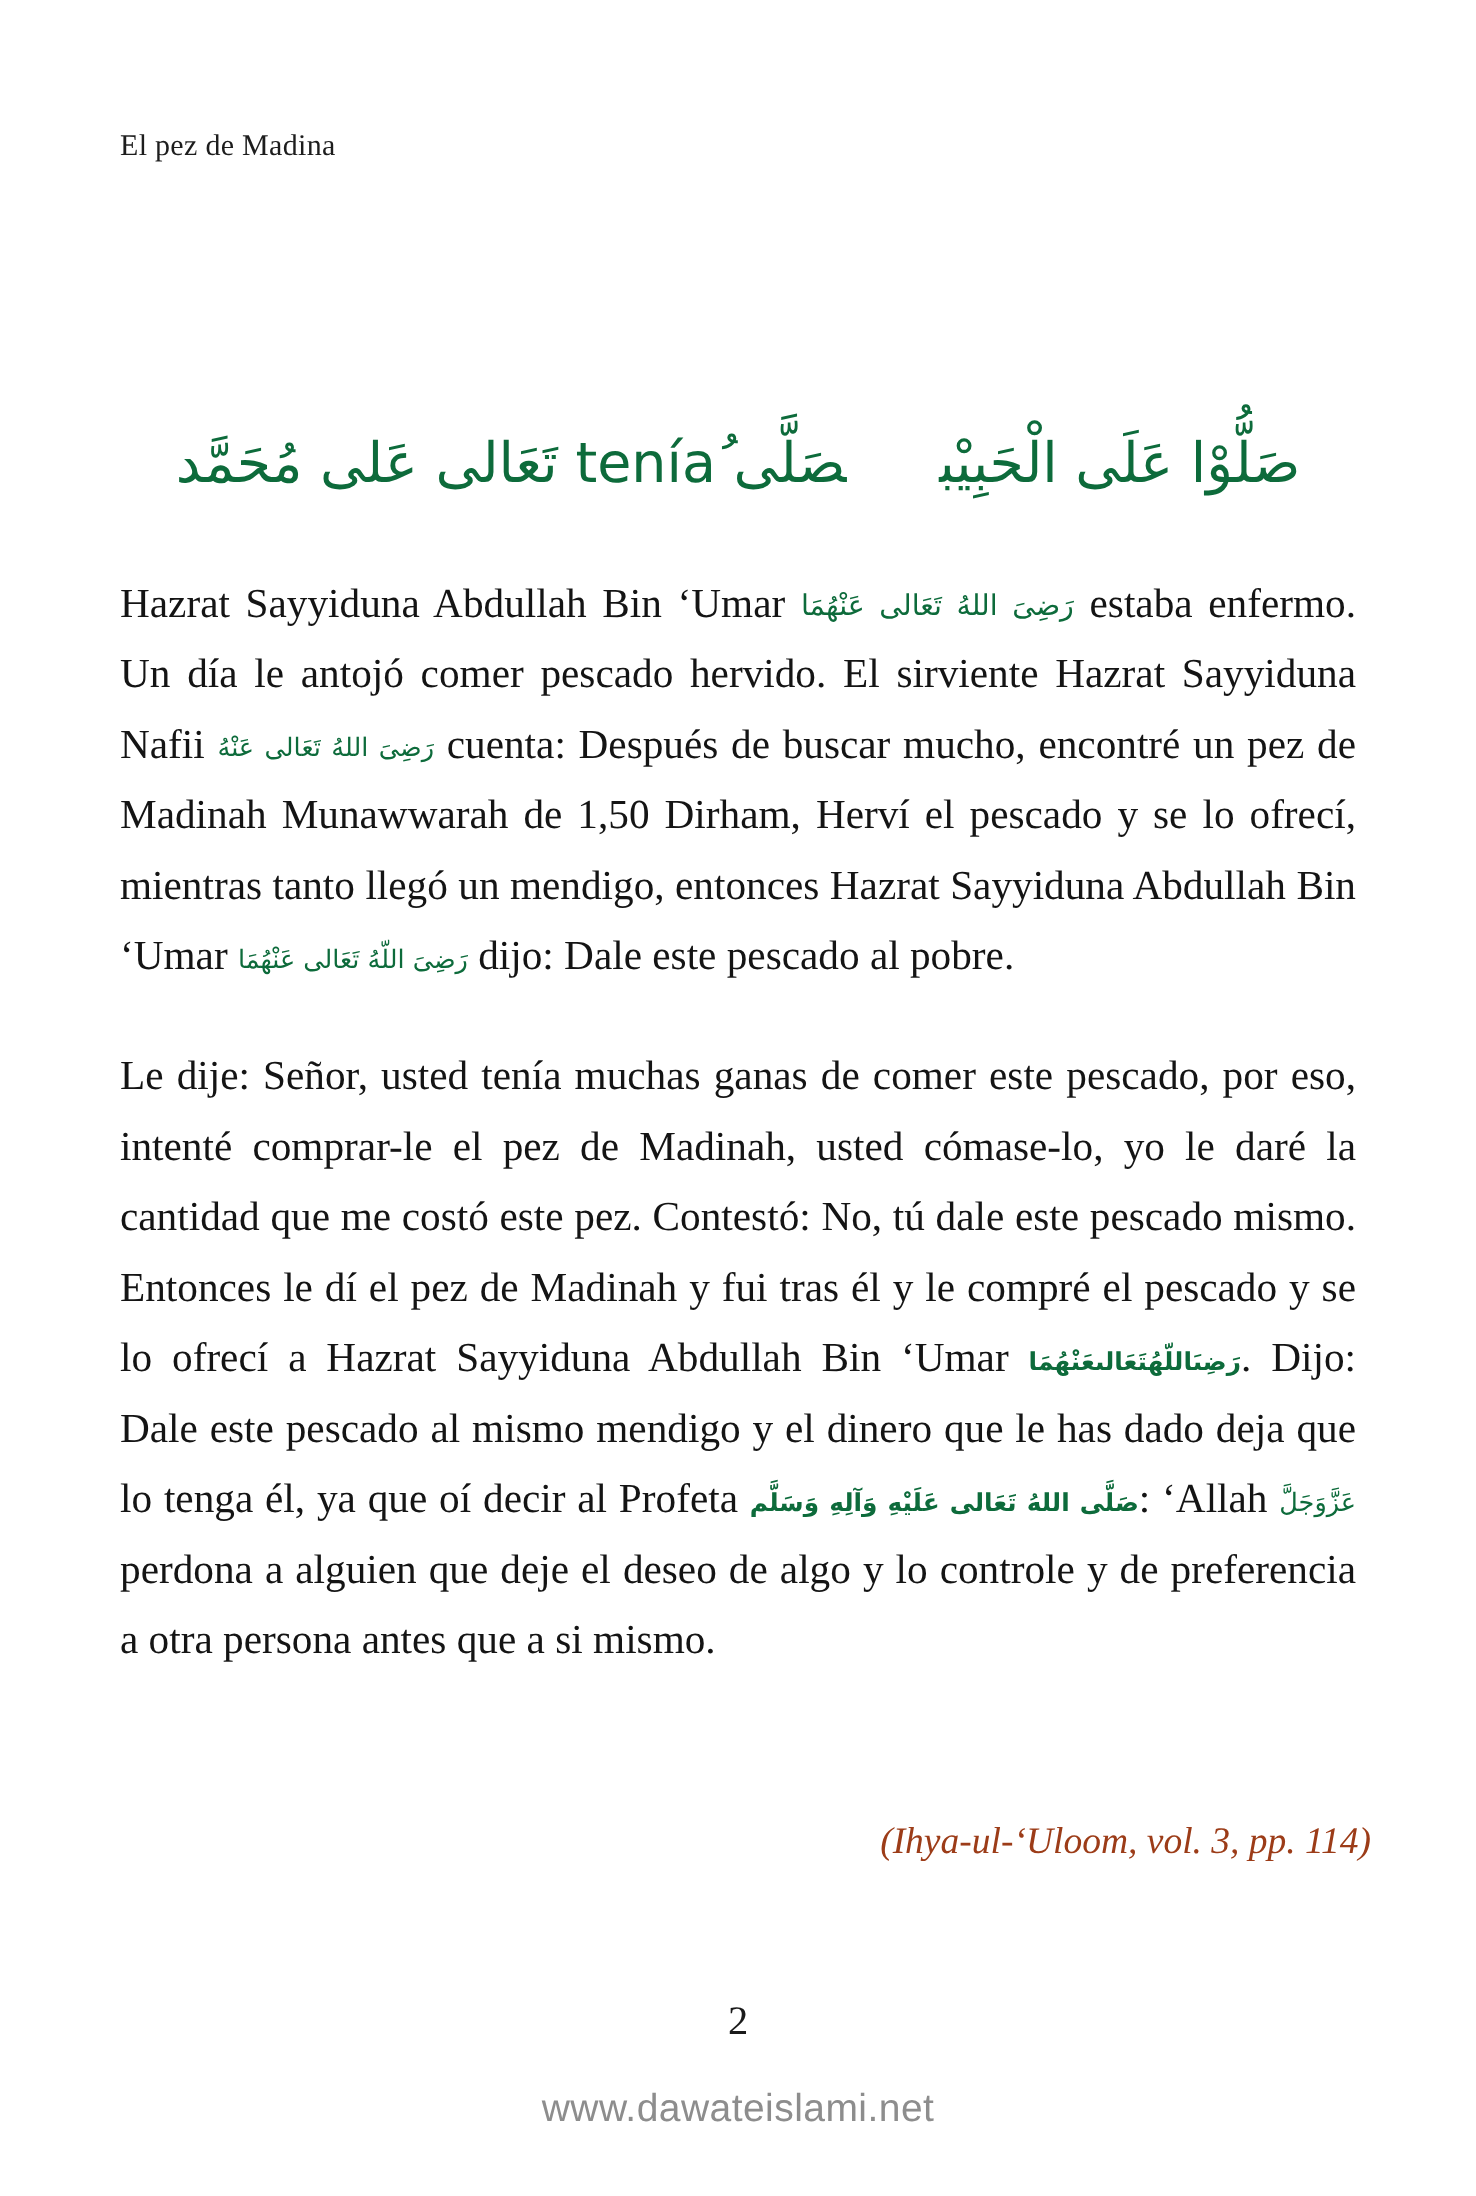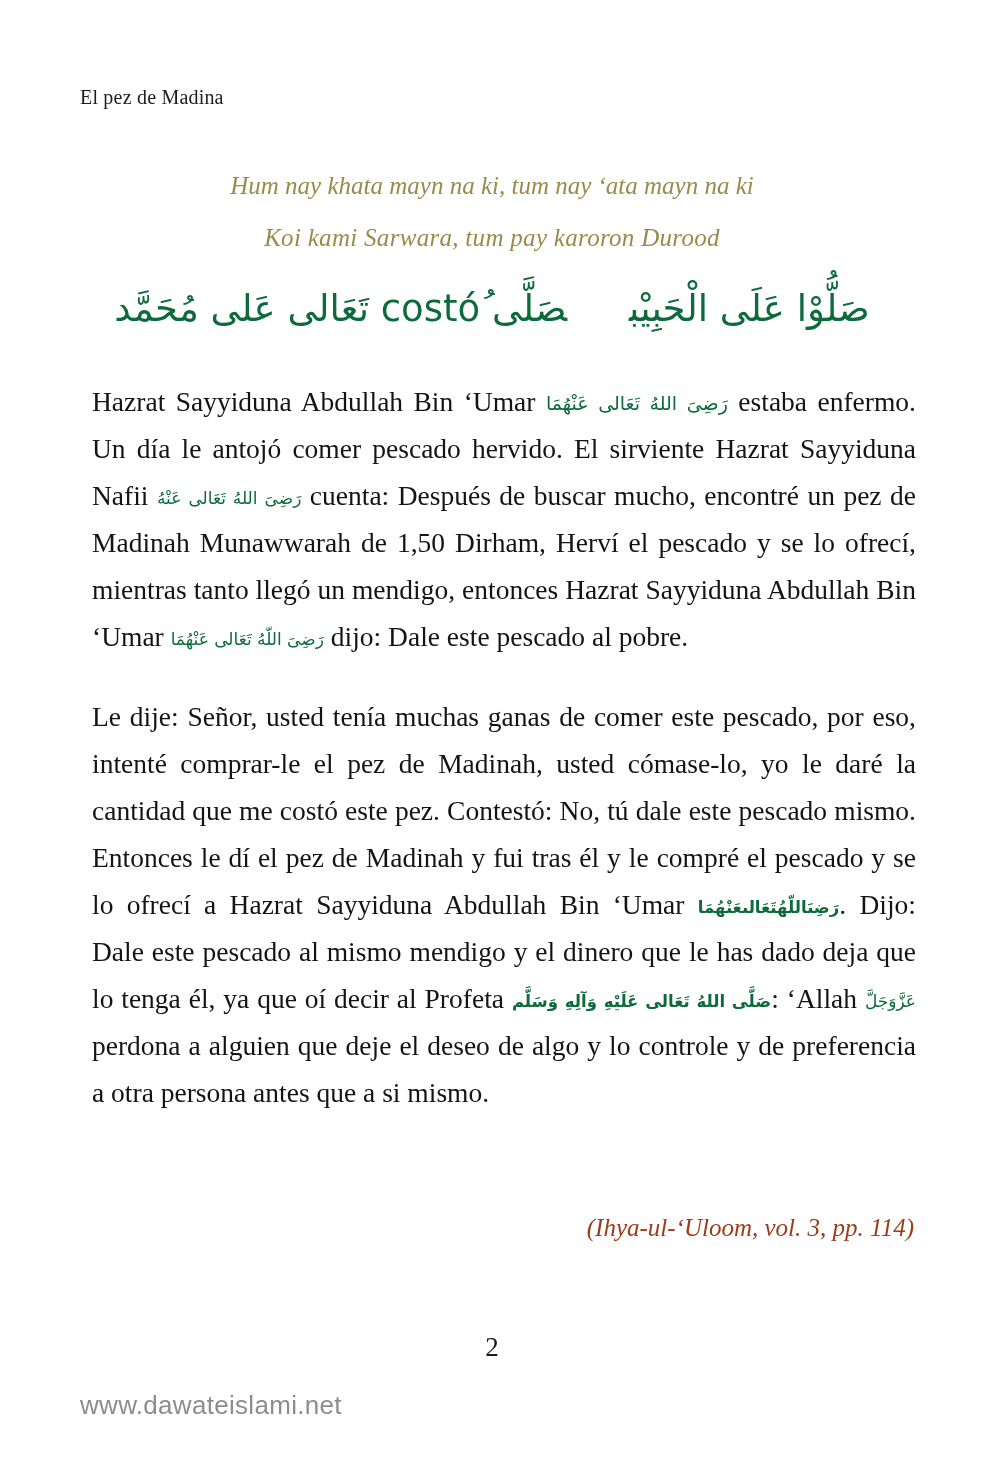--- a/index.html
+++ b/index.html
@@ -63,21 +63,21 @@
     line-height: 66px;
     font-family: "DejaVu Sans", sans-serif;
     white-space: nowrap;
   }
   .salawat-banner .seg-right { margin-left: 62px; }
 
   
   .body-copy {
     position: absolute;
     top: 378px;
-    left: 92px;
+    left: 80px;
     width: 824px;
   }
   p.para {
     margin: 0;
     text-align: justify;
     text-justify: inter-word;
     font-size: 27.5px;
     line-height: 47px;
     color: #141414;
     hyphens: none;
@@ -121,41 +121,37 @@
     font-size: 27px;
     color: #1a1a1a;
   }
 
   
   .site-footer {
     position: absolute;
     top: 1390px;
     left: 80px;
     right: 80px;
-    text-align: left;
+    text-align: center;
     color: #8d8d8d;
     font-size: 26px;
     font-family: "Liberation Sans", "DejaVu Sans", sans-serif;
     letter-spacing: 0.3px;
   }
 </style>
 </head>
 <body>
 
 <div class="page">
 
   <div class="running-header">El pez de Madina</div>
 
-  <div class="couplet">
-    <span class="line line-1">Hum nay khata mayn na ki, tum nay ‘ata mayn na ki</span>
-    <span class="line line-2">Koi kami Sarwara, tum pay karoron Durood</span>
-  </div>
 
   <div class="salawat-banner">
-    <span class="seg-right">صَلُّوْا عَلَى الْحَبِيْب</span><span class="seg-left">صَلَّى costóُ تَعَالى عَلى مُحَمَّد</span>
+    <span class="seg-right">صَلُّوْا عَلَى الْحَبِيْب</span><span class="seg-left">صَلَّى teníaُ تَعَالى عَلى مُحَمَّد</span>
   </div>
 
   <div class="body-copy">
 
     <p class="para"><span>Hazrat Sayyiduna Abdullah Bin ‘Umar </span><span class="ar">رَضِىَ اللهُ تَعَالى عَنْهُمَا</span><span> estaba enfermo. Un día le antojó comer pescado hervido. El sirviente Hazrat Sayyiduna Nafii </span><span class="ar ar-tight">رَضِىَ اللهُ تَعَالى عَنْهُ</span><span> cuenta: Después de buscar mucho, encontré un pez de Madinah Munawwarah de 1,50 Dirham, Herví el pescado y se lo ofrecí, mientras tanto llegó un mendigo, entonces Hazrat Sayyiduna Abdullah Bin ‘Umar </span><span class="ar ar-tight">رَضِىَ اللّهُ تَعَالى عَنْهُمَا</span><span> dijo: Dale este pescado al pobre.</span></p>
 
     <p class="para"><span>Le dije: Señor, usted tenía muchas ganas de comer este pescado, por eso, intenté comprar-le el pez de Madinah, usted cómase-lo, yo le daré la cantidad que me costó este pez. Contestó: No, tú dale este pescado mismo. Entonces le dí el pez de Madinah y fui tras él y le compré el pescado y se lo ofrecí a Hazrat Sayyiduna Abdullah Bin ‘Umar </span><span class="ar ar-long">رَضِىَاللّهُتَعَالىعَنْهُمَا</span><span>. Dijo: Dale este pescado al mismo mendigo y el dinero que le has dado deja que lo tenga él, ya que oí decir al Profeta </span><span class="ar ar-long">صَلَّى اللهُ تَعَالى عَلَيْهِ وَآلِهِ وَسَلَّم</span><span>: ‘Allah </span><span class="ar ar-tight">عَزَّوَجَلَّ</span><span> perdona a alguien que deje el deseo de algo y lo controle y de preferencia a otra persona antes que a si mismo.</span></p>
 
   </div>
 

